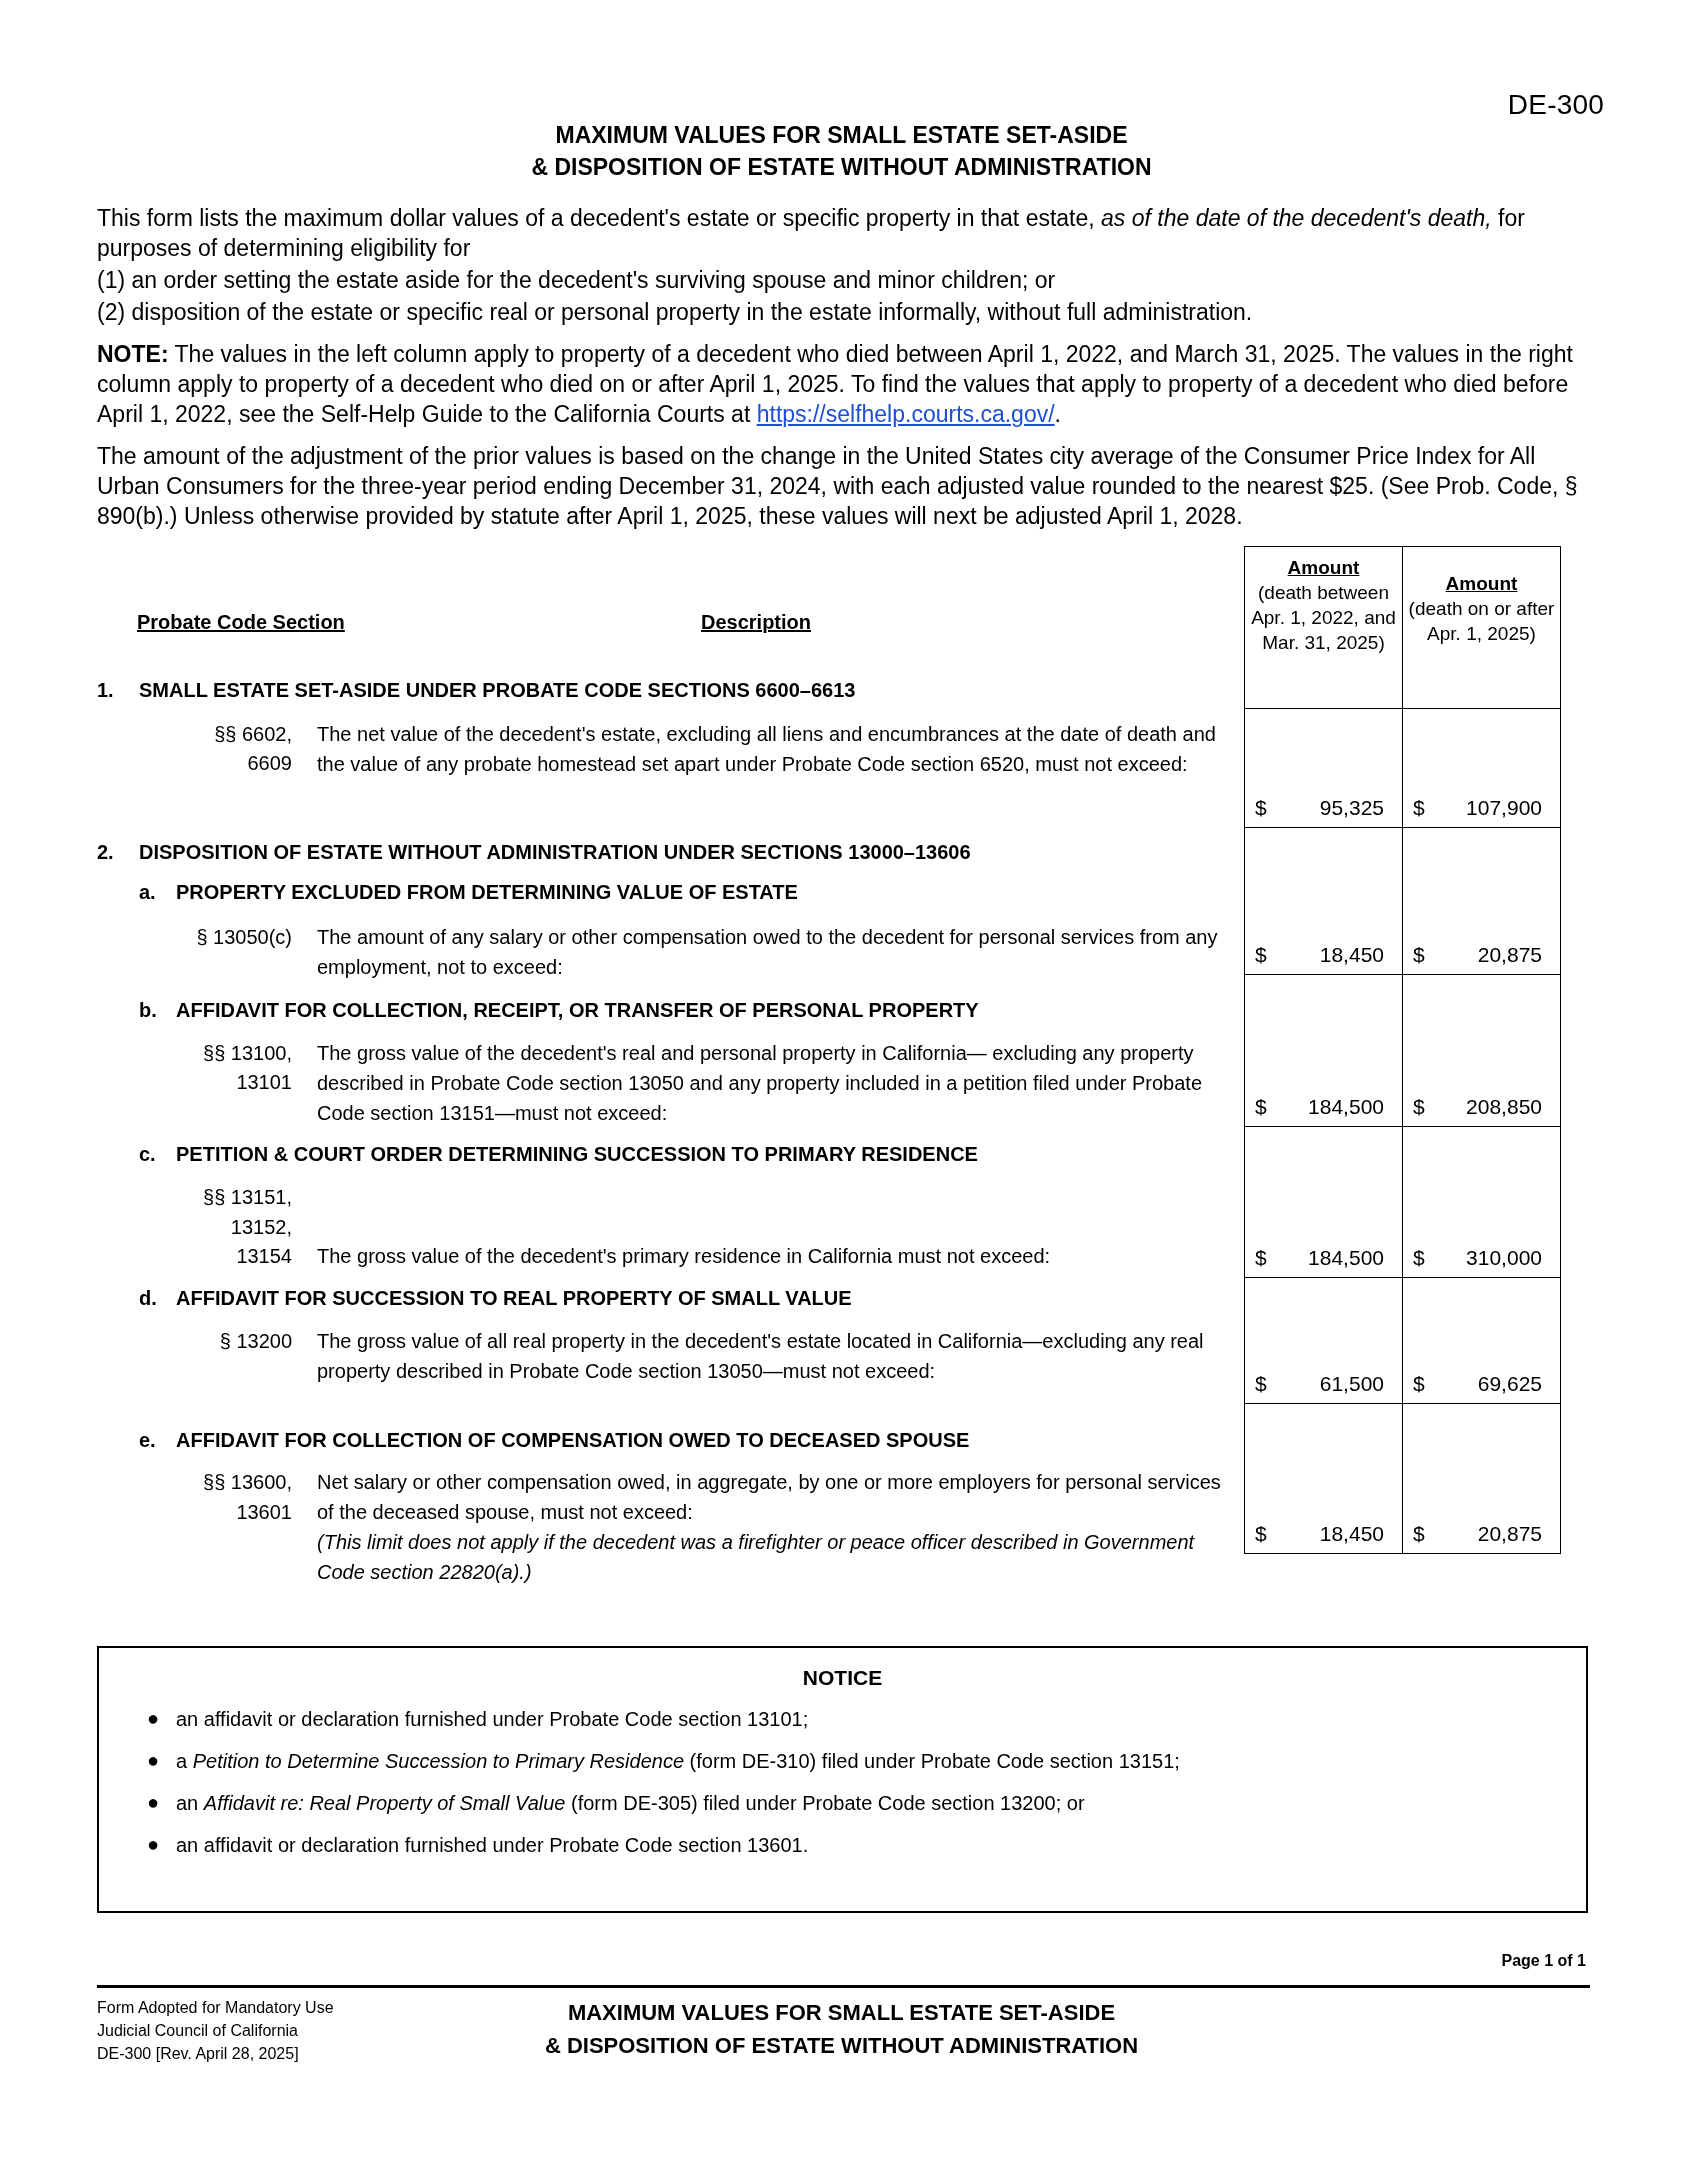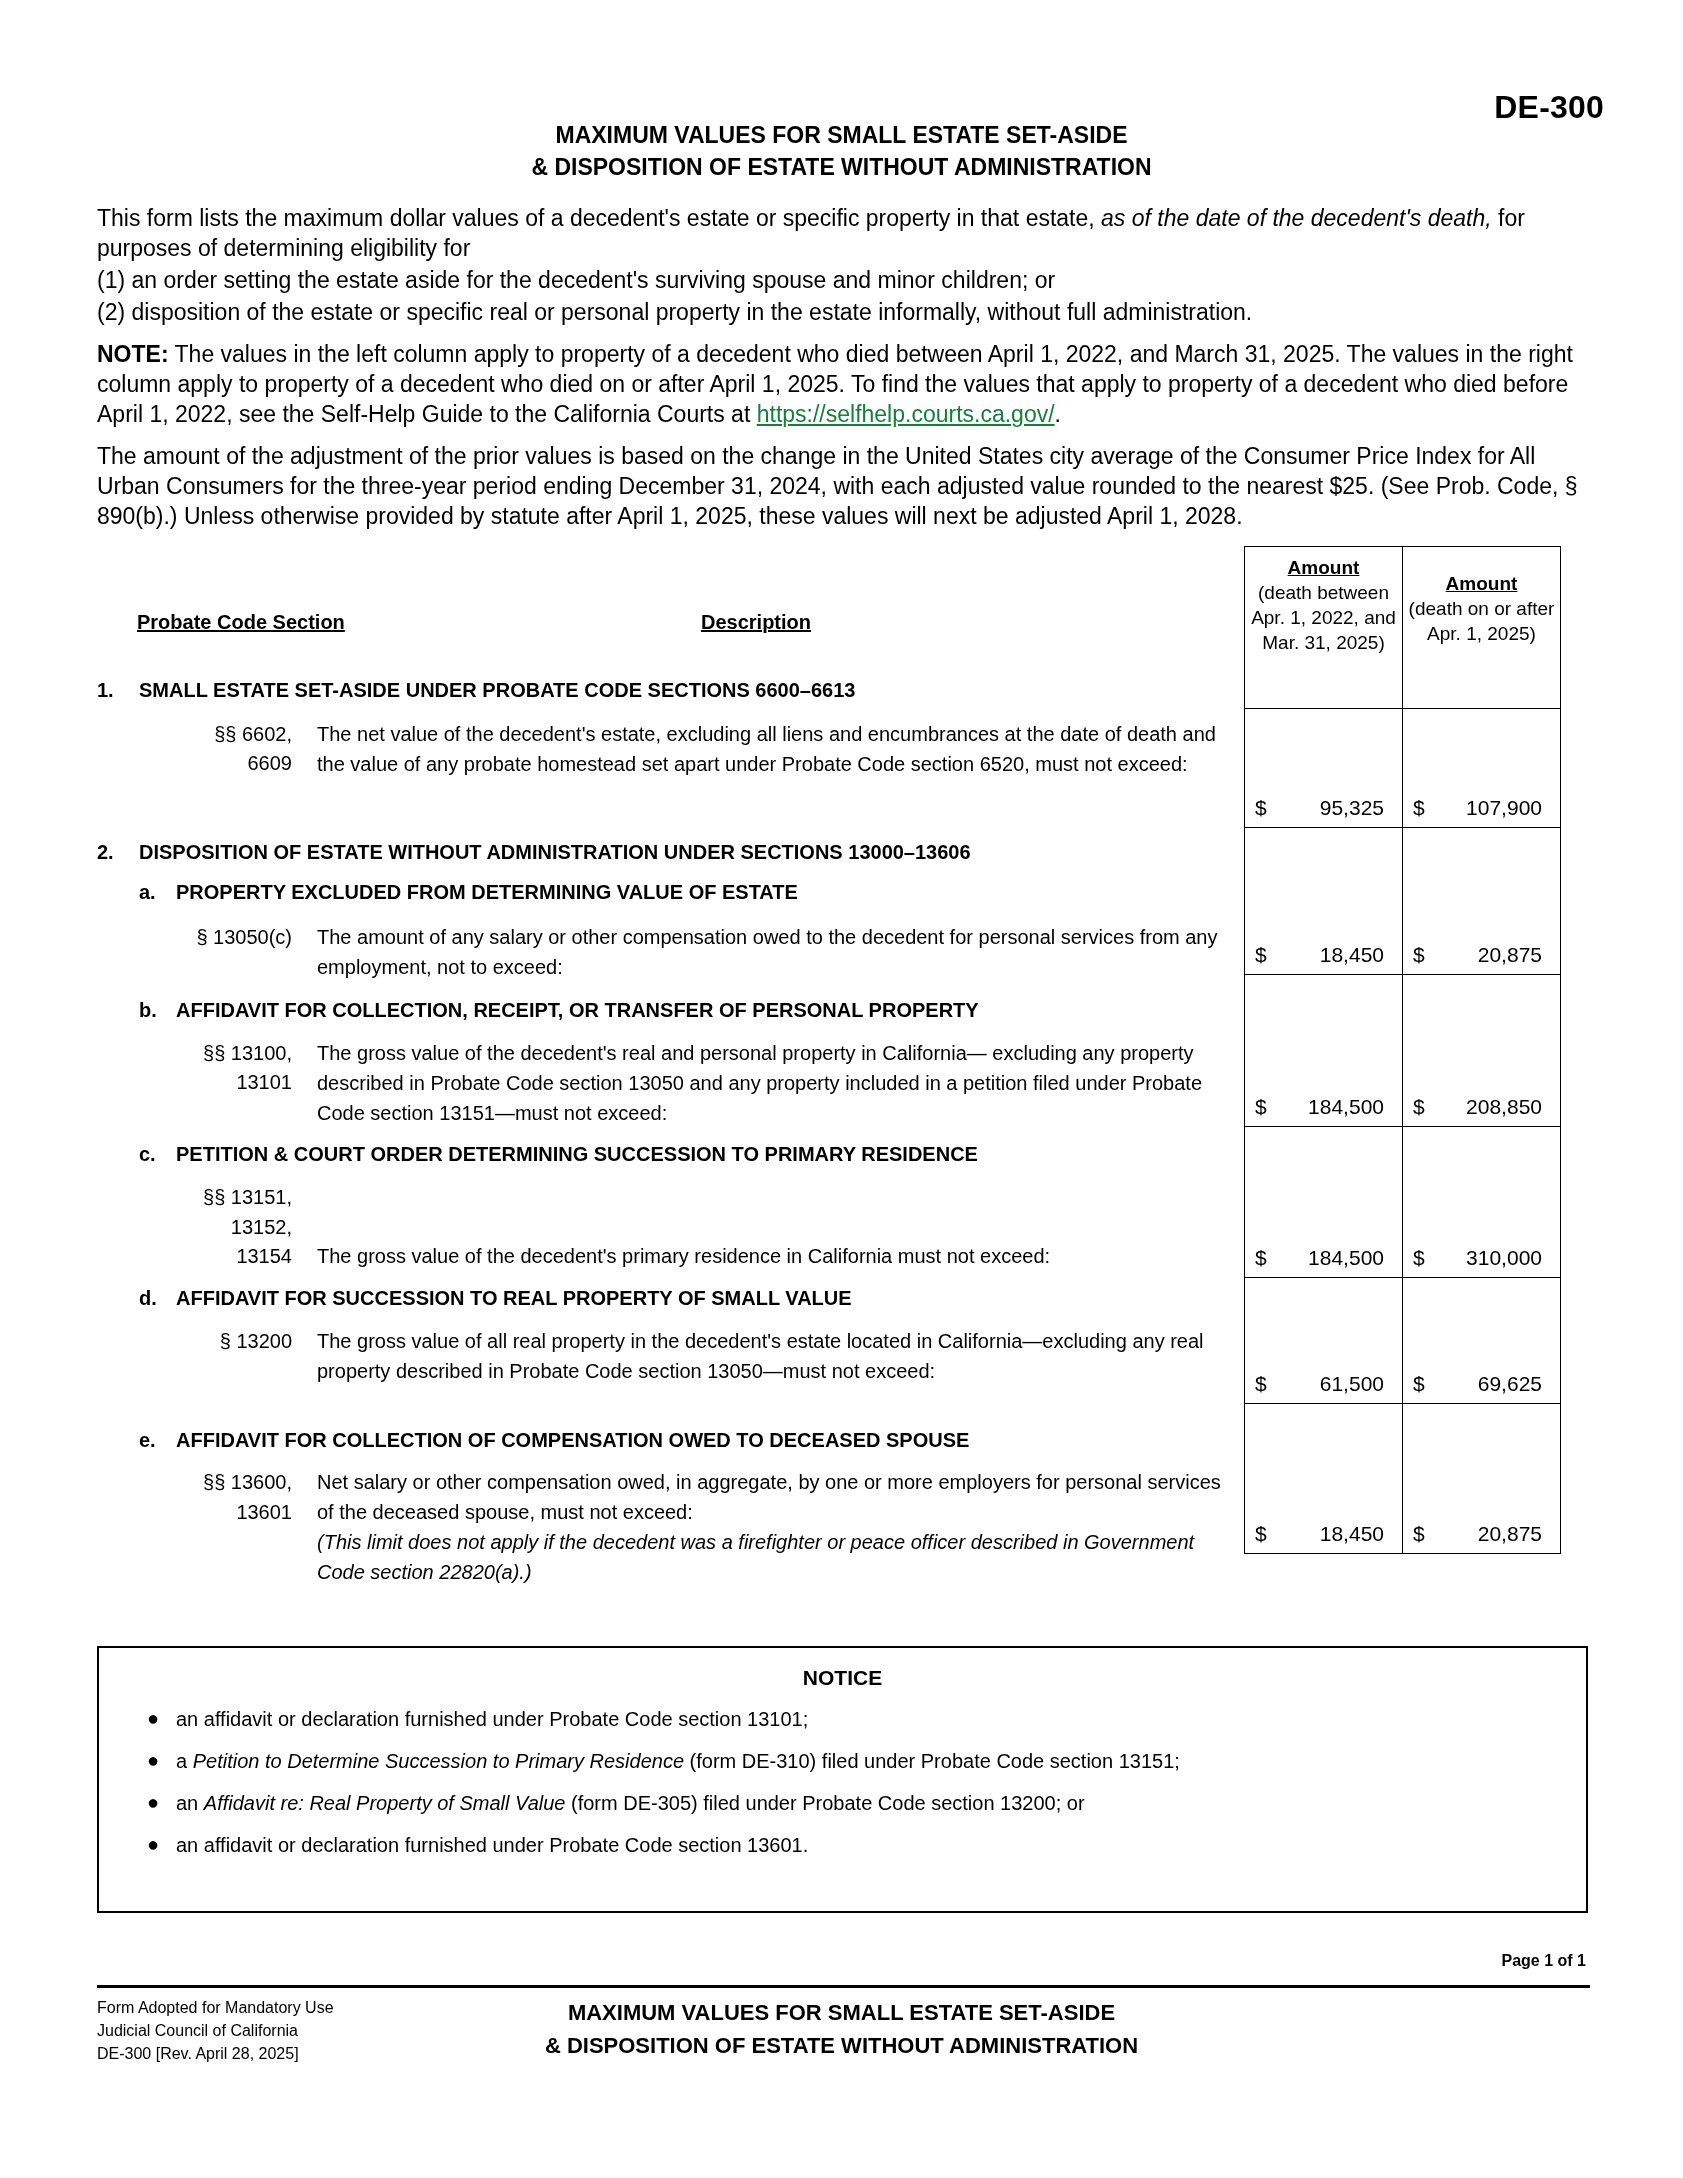--- a/index.html
+++ b/index.html
@@ -20,22 +20,22 @@
     left: 0; top: 0;
     width: 1683px;
     height: 2178px;
   }
 
   
   .form-number {
     position: absolute;
     right: 79px;
     top: 89px;
-    font-size: 32px;
-    font-weight: bold;
+    font-size: 28px;
+    font-weight: normal;
     letter-spacing: 0.2px;
   }
   .doc-title {
     position: absolute;
     left: 0; right: 0;
     top: 119px;
     text-align: center;
     font-size: 23px;
     font-weight: bold;
     line-height: 32px;
@@ -49,21 +49,21 @@
     top: 203px;
     width: 1493px;
     font-size: 23px;
     line-height: 30px;
   }
   .intro p { margin: 0 0 2px 0; }
   .intro p.gap { margin-top: 12px; }
   .it { font-style: italic; }
   .bd { font-weight: bold; }
   a.ext-link {
-    color: #15803d;
+    color: #1d4ed8;
     text-decoration: underline;
   }
 
   
   .colhead {
     position: absolute;
     font-size: 20px;
     font-weight: bold;
     text-decoration: underline;
   }

